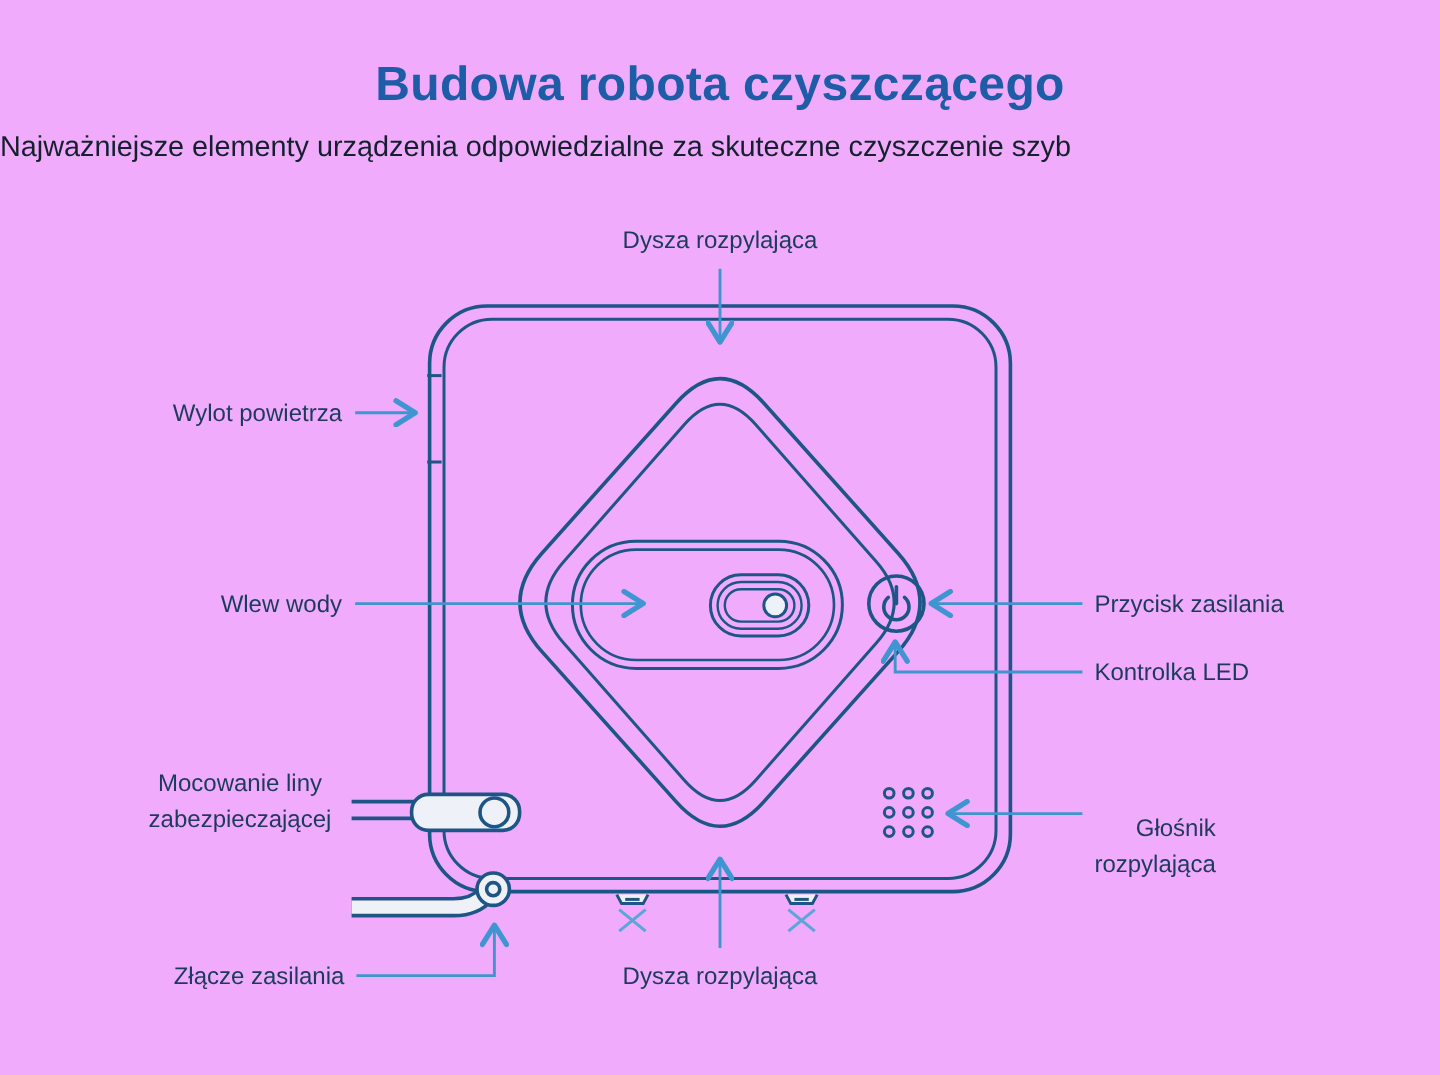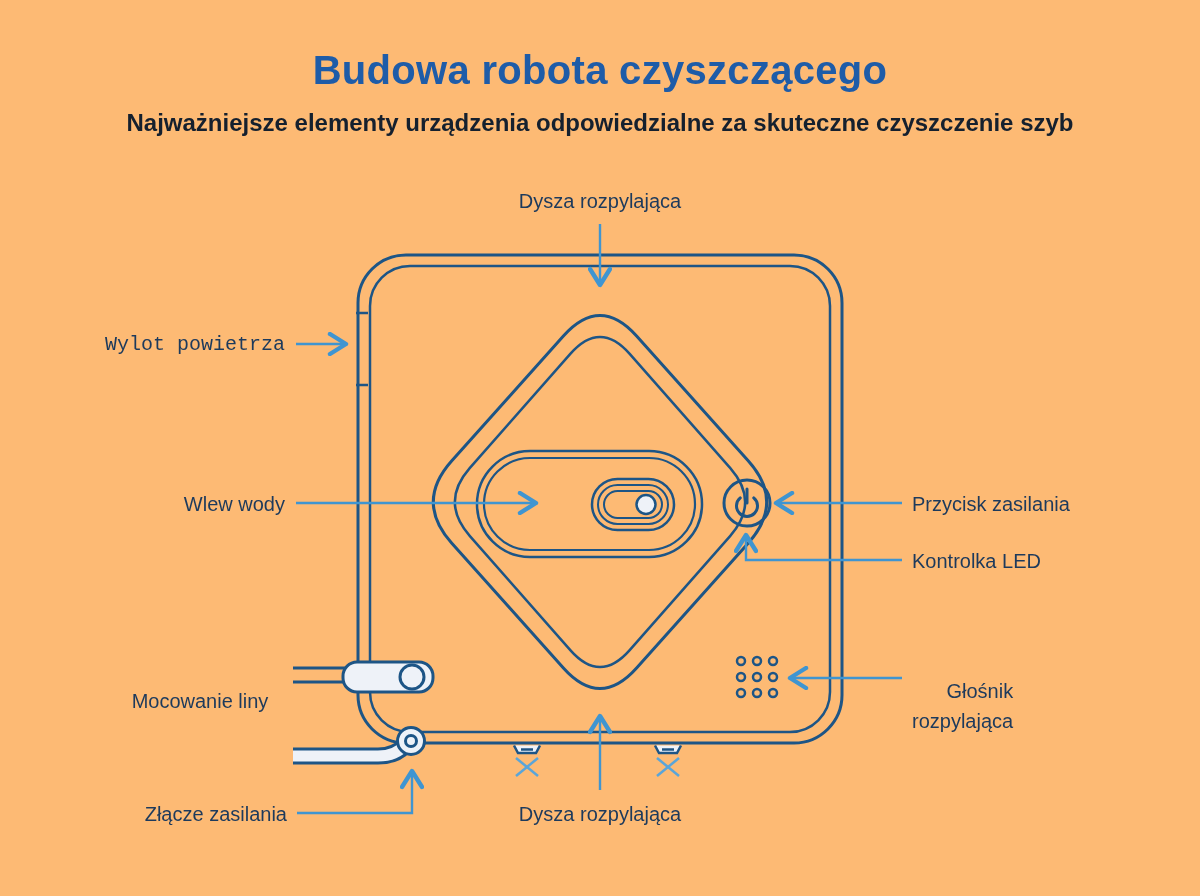--- a/index.html
+++ b/index.html
@@ -1,41 +1,41 @@
 <!DOCTYPE html>
 <html><head>
 <meta charset="utf-8">
 <style>
   html,body { margin:0; padding:0; background:#e6ecf3; }
   .screen {
     position:relative; width:1200px; height:896px;
-    background:#fdba74; overflow:hidden;
+    background:#f0abfc; overflow:hidden;
     font-family:"Liberation Sans", sans-serif;
   }
   .page-title {
     position:absolute; top:48px; left:0; width:1200px;
     text-align:center; font-size:40px; font-weight:700;
     color:#1e5ca8; letter-spacing:.3px;
   }
   .page-subtitle {
     position:absolute; top:109px; left:0; width:1200px;
-    text-align:center; font-size:24px; font-weight:700;
+    font-size:24px; font-weight:400;
     color:#15202e;
   }
   .diagram-svg { position:absolute; left:0; top:0; }
   .lbl {
     position:absolute; color:#1d3a5c; font-size:20px;
     line-height:30px; white-space:nowrap; font-weight:400;
   }
   .lbl-nozzle-top    { left:600px; top:186px; transform:translateX(-50%); }
-  .lbl-air-outlet    { right:915px; top:330px; text-align:right;font-family:Liberation Mono, monospace; }
+  .lbl-air-outlet    { right:915px; top:330px; text-align:right; }
   .lbl-water-inlet   { right:915px; top:489px; text-align:right; }
   .lbl-power-button  { left:912px; top:489px; }
   .lbl-led           { left:912px; top:546px; }
-  .lbl-rope-mount    { left:200px; top:638px; transform:translateX(-50%); text-align:center;margin-top:48px; }
+  .lbl-rope-mount    { left:200px; top:638px; transform:translateX(-50%); text-align:center; }
   .lbl-speaker       { left:912px; top:676px;text-align:right; }
   .lbl-connector     { right:913px; top:799px; text-align:right; }
   .lbl-nozzle-bottom { left:600px; top:799px; transform:translateX(-50%); }
 </style>
 </head>
 <body>
 
 <div class="screen">
 
   <div class="page-title">Budowa robota czyszczącego</div>
@@ -138,20 +138,21 @@
   <div class="lbl lbl-air-outlet">Wylot powietrza</div>
 
   <div class="lbl lbl-water-inlet">Wlew wody</div>
 
   <div class="lbl lbl-power-button">Przycisk zasilania</div>
 
   <div class="lbl lbl-led">Kontrolka LED</div>
 
   <div class="lbl lbl-rope-mount">
     <div>Mocowanie liny</div>
+    <div>zabezpieczającej</div>
   </div>
 
   <div class="lbl lbl-speaker">
     <div>Głośnik</div>
     <div>rozpylająca</div>
   </div>
 
   <div class="lbl lbl-connector">Złącze zasilania</div>
 
   <div class="lbl lbl-nozzle-bottom">Dysza rozpylająca</div>

